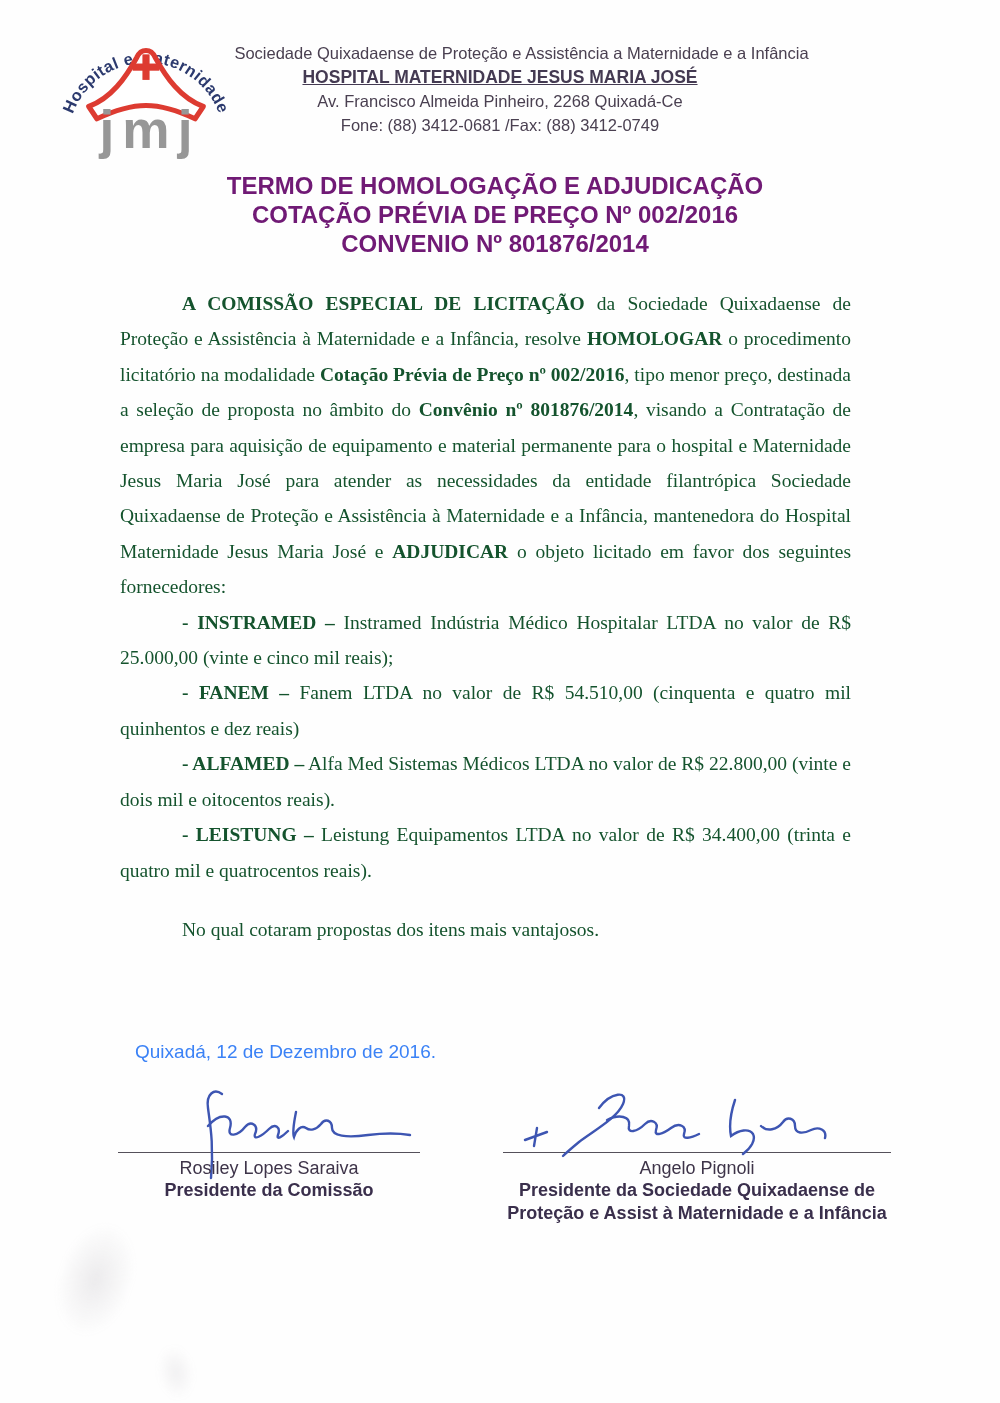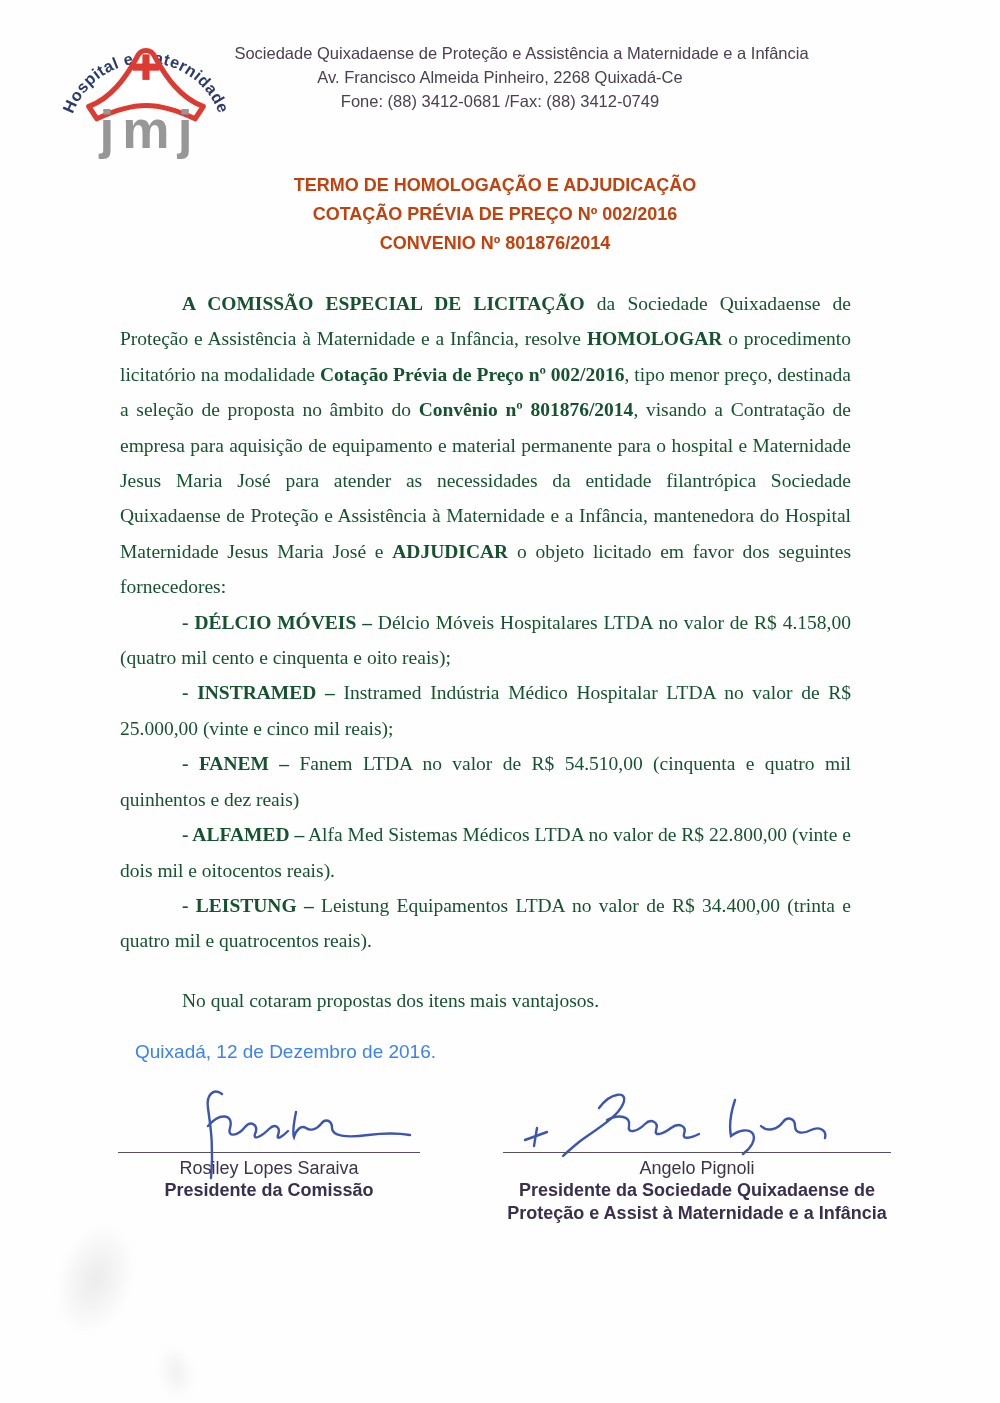--- a/index.html
+++ b/index.html
@@ -13,21 +13,21 @@
   .logo svg{overflow:visible;}
   .logo .arc-text{font-family:"Liberation Sans",sans-serif;font-weight:bold;font-size:16px;letter-spacing:.5px;fill:#2c3a6e;}
   .logo .cap{fill:#ffffff;stroke:#dd3b31;stroke-width:5;stroke-linejoin:round;}
   .logo .cross{fill:#dd3b31;}
   .logo .initials{font-family:"Liberation Sans",sans-serif;font-weight:bold;font-size:52px;letter-spacing:8px;fill:#979797;}
   
   .header-text{position:absolute;left:0;top:41px;width:100%;text-align:center;color:#4a4051;line-height:24px;font-size:16.5px;}
   .header-text .org{font-size:16.5px;padding-left:43px;}
   .header-text .hosp{font-size:17.5px;font-weight:bold;text-decoration:underline;color:#443a52;}
   
-  .title-block{position:absolute;left:0;top:171px;width:99%;text-align:center;font-weight:bold;font-size:18px;line-height:29px;color:#c2410c;}
+  .title-block{position:absolute;left:0;top:171px;width:99%;text-align:center;font-weight:bold;font-size:24px;line-height:29px;color:#701a75;}
   
   .doc-body{position:absolute;left:120px;top:286px;width:731px;
     font-family:Liberation Serif, serif;
     font-size:19.5px;line-height:35.4px;color:#14532d;text-align:justify;}
   .para{margin:0;text-indent:62px;}
   .para.gap{margin-top:24px;}
   .para .b{font-weight:bold;}
   
   .dateline{position:absolute;left:135px;top:1041px;font-size:19px;color:#3b82f6;}
   
@@ -63,33 +63,33 @@
         <path class="cap" d="M 32 90 C 54 82, 68 62, 79 42 C 83 33, 93 33, 97 42 C 108 62, 122 82, 144 90 L 136 102 C 117 93, 102 89, 88 89 C 74 89, 59 93, 40 102 Z"></path>
         <rect class="cross" x="84.5" y="39" width="7" height="25"></rect>
         <rect class="cross" x="75" y="48" width="26" height="7"></rect>
       </g>
       <text class="initials" x="92" y="131" text-anchor="middle">jmj</text>
     </svg>
   </div>
 
   <div class="header-text">
     <div class="org">Sociedade Quixadaense de Proteção e Assistência a Maternidade e a Infância</div>
+    <div class="hosp">HOSPITAL MATERNIDADE JESUS MARIA JOSÉ</div>
     <div class="addr">Av. Francisco Almeida Pinheiro, 2268  Quixadá-Ce</div>
     <div class="phone">Fone: (88) 3412-0681 /Fax: (88) 3412-0749</div>
   </div>
 
   <div class="title-block">
     <div>TERMO DE HOMOLOGAÇÃO E ADJUDICAÇÃO</div>
     <div>COTAÇÃO PRÉVIA DE PREÇO Nº 002/2016</div>
     <div>CONVENIO Nº 801876/2014</div>
   </div>
 
   <div class="doc-body">
       <p class="para"><span class="b">A COMISSÃO ESPECIAL DE LICITAÇÃO</span><span> da Sociedade Quixadaense de Proteção e Assistência à Maternidade e a Infância, resolve </span><span class="b">HOMOLOGAR</span><span> o procedimento licitatório na modalidade </span><span class="b">Cotação Prévia de Preço nº 002/2016</span><span>, tipo menor preço, destinada a seleção de proposta no âmbito do </span><span class="b">Convênio nº 801876/2014</span><span>, visando a Contratação de empresa para aquisição de equipamento e material permanente para o hospital e Maternidade Jesus Maria José para atender as necessidades da entidade filantrópica Sociedade Quixadaense de Proteção e Assistência à Maternidade e a Infância, mantenedora do Hospital Maternidade Jesus Maria José e </span><span class="b">ADJUDICAR</span><span> o objeto licitado em favor dos seguintes fornecedores:</span></p>
-      <p class="para"><span class="b">- DÉLCIO MÓVEIS –</span><span> Délcio Móveis Hospitalares LTDA no valor de R$ 4.158,00 (quatro mil cento e cinquenta e oito reais);</span></p>
       <p class="para"><span class="b">- INSTRAMED –</span><span> Instramed Indústria Médico Hospitalar LTDA no valor de R$ 25.000,00 (vinte e cinco mil reais);</span></p>
       <p class="para"><span class="b">- FANEM –</span><span> Fanem LTDA no valor de R$ 54.510,00 (cinquenta e quatro mil quinhentos e dez reais)</span></p>
       <p class="para"><span class="b">- ALFAMED –</span><span> Alfa Med Sistemas Médicos LTDA no valor de R$ 22.800,00 (vinte e dois mil e oitocentos reais).</span></p>
       <p class="para"><span class="b">- LEISTUNG –</span><span> Leistung Equipamentos LTDA no valor de R$ 34.400,00 (trinta e quatro mil e quatrocentos reais).</span></p>
       <p class="para gap"><span>No qual cotaram propostas dos itens mais vantajosos.</span></p>
     </div>
 
   <div class="dateline">Quixadá, 12 de Dezembro de 2016.</div>
 
   <div class="sig sig-right">

